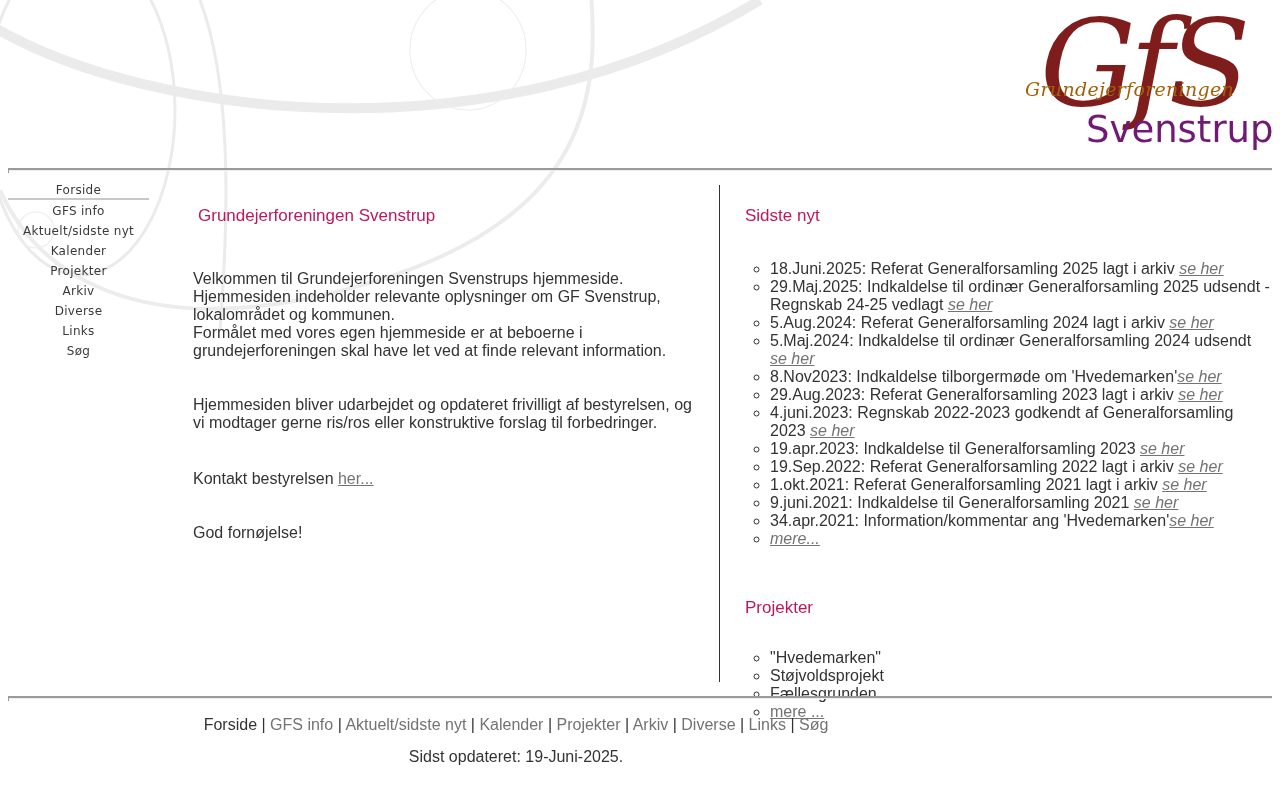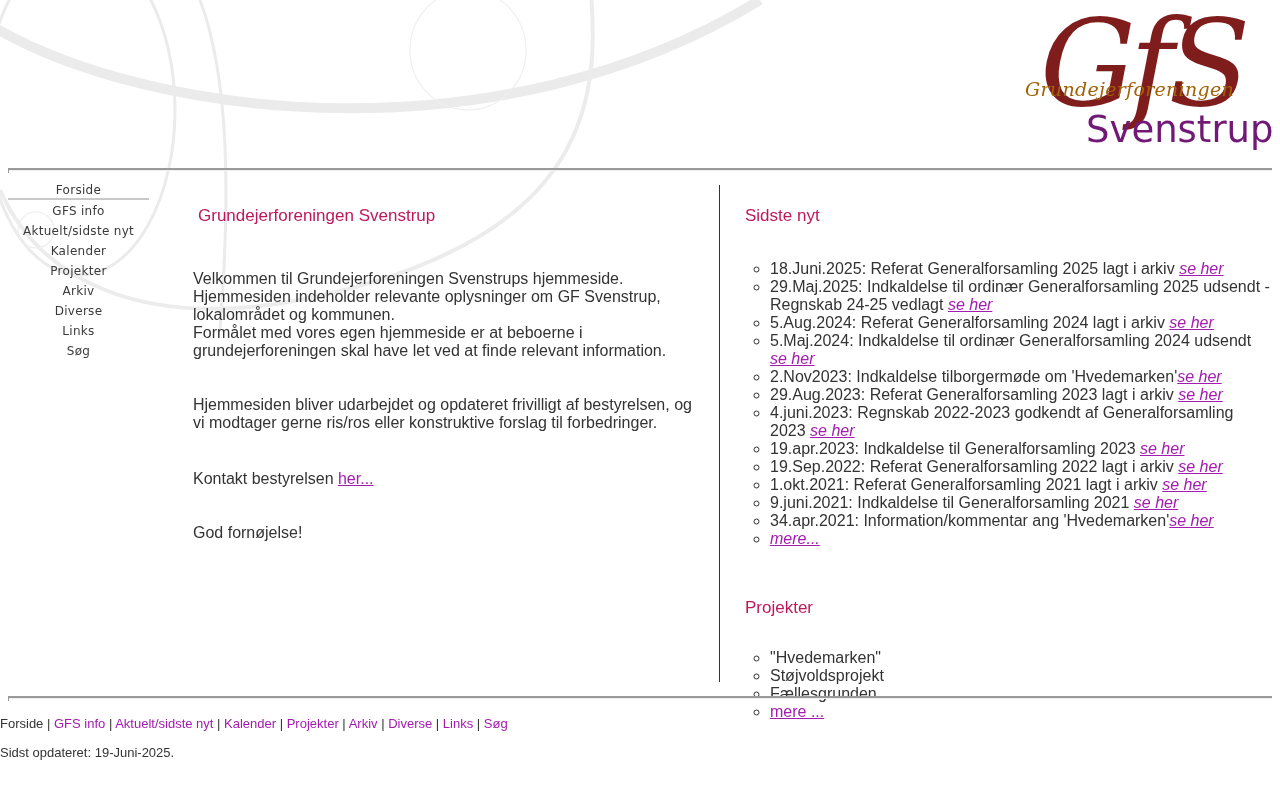--- a/index.html
+++ b/index.html
@@ -1,20 +1,20 @@
 <!DOCTYPE html>
 <html><head>
 <meta charset="utf-8">
 <style>
   html, body { margin: 0; padding: 0; background: #ffffff; }
   body {
     width: 1280px; height: 800px; position: relative; overflow: hidden;
     font-family: "Liberation Sans", sans-serif; color: #333333; font-size: 16px;
   }
-  a { color: #a21caf; text-decoration: underline; }
+  a { color: #737373; text-decoration: underline; }
   #bg-swirl { position: absolute; left: 0; top: 0; z-index: 0; pointer-events: none; }
   #header { position: absolute; left: 0; top: 0; width: 1280px; height: 170px; z-index: 1; }
   #logo { position: absolute; left: 1020px; top: 22px; width: 250px; height: 140px; }
   .logo-gfs {
     position: absolute; left: 20px; top: -18px; font-family: "DejaVu Serif", serif;
     font-size: 120px; color: #7f1d1d; letter-spacing: -6px; font-style: italic; line-height: 1;
   }
   .logo-top {
     position: absolute; left: 5px; top: 56px; font-family: "DejaVu Serif", serif;
     font-style: italic; font-size: 19px; color: #a16207; letter-spacing: 0.3px;
@@ -44,21 +44,21 @@
   #main-col { position: absolute; left: 183px; top: 189px; width: 525px; z-index: 2; line-height: 18px; }
   .h-title { font-size: 17px; font-weight: normal; margin: 15px; line-height: 24px; color: #be185d; }
   #main-col p { margin: 10px; }
   #vdivider { position: absolute; left: 719px; top: 185px; width: 1px; height: 497px; background: #333; z-index: 2; }
 
   #right-col { position: absolute; left: 730px; top: 189px; width: 540px; z-index: 2; line-height: 18px; }
   #right-col ul { margin: 0; padding-left: 40px; list-style: circle; }
   #right-col li { margin: 0; }
   .em-link { font-style: italic; }
 
-  #footer { position: absolute; left: 0; top: 716px; width: 1032px; text-align: left; z-index: 2; font-size: 13px; color: #333; }
+  #footer { position: absolute; left: 0; top: 716px; width: 1032px; text-align: center; z-index: 2; font-size: 16px; color: #333; }
   #footer .sep { color: #333; }
   #footer a { text-decoration: none; }
   #updated { margin-top: 14px; }
 </style>
 </head>
 <body>
 
 <svg id="bg-swirl" width="1280" height="400" viewBox="0 0 1280 400">
   <path d="M -10 25 C 150 120, 500 160, 760 0" fill="none" stroke="#ebebeb" stroke-width="10"></path>
   <ellipse cx="80" cy="110" rx="95" ry="165" fill="none" stroke="#ebebeb" stroke-width="3"></ellipse>
@@ -109,21 +109,21 @@
 <div id="vdivider"></div>
 
 <div id="right-col">
   <h2 class="h-title">Sidste nyt</h2>
   <div style="height:17px"></div>
   <ul id="news-list">
       <li><span>18.Juni.2025: Referat Generalforsamling 2025 lagt i arkiv </span><a class="em-link">se her</a></li>
       <li><span>29.Maj.2025: Indkaldelse til ordinær Generalforsamling 2025 udsendt - Regnskab 24-25 vedlagt </span><a class="em-link">se her</a></li>
       <li><span>5.Aug.2024: Referat Generalforsamling 2024 lagt i arkiv </span><a class="em-link">se her</a></li>
       <li><span>5.Maj.2024: Indkaldelse til ordinær Generalforsamling 2024 udsendt </span><a class="em-link">se her</a></li>
-      <li><span>2.Nov2023: Indkaldelse tilborgermøde om 'Hvedemarken'</span><a class="em-link">se her</a></li>
+      <li><span>8.Nov2023: Indkaldelse tilborgermøde om 'Hvedemarken'</span><a class="em-link">se her</a></li>
       <li><span>29.Aug.2023: Referat Generalforsamling 2023 lagt i arkiv </span><a class="em-link">se her</a></li>
       <li><span>4.juni.2023: Regnskab 2022-2023 godkendt af Generalforsamling 2023 </span><a class="em-link">se her</a></li>
       <li><span>19.apr.2023: Indkaldelse til Generalforsamling 2023 </span><a class="em-link">se her</a></li>
       <li><span>19.Sep.2022: Referat Generalforsamling 2022 lagt i arkiv </span><a class="em-link">se her</a></li>
       <li><span>1.okt.2021: Referat Generalforsamling 2021 lagt i arkiv </span><a class="em-link">se her</a></li>
       <li><span>9.juni.2021: Indkaldelse til Generalforsamling 2021 </span><a class="em-link">se her</a></li>
       <li><span>34.apr.2021: Information/kommentar ang 'Hvedemarken'</span><a class="em-link">se her</a></li>
       <li><a class="em-link">mere...</a></li>
     </ul>
   <div style="height:33px"></div>

